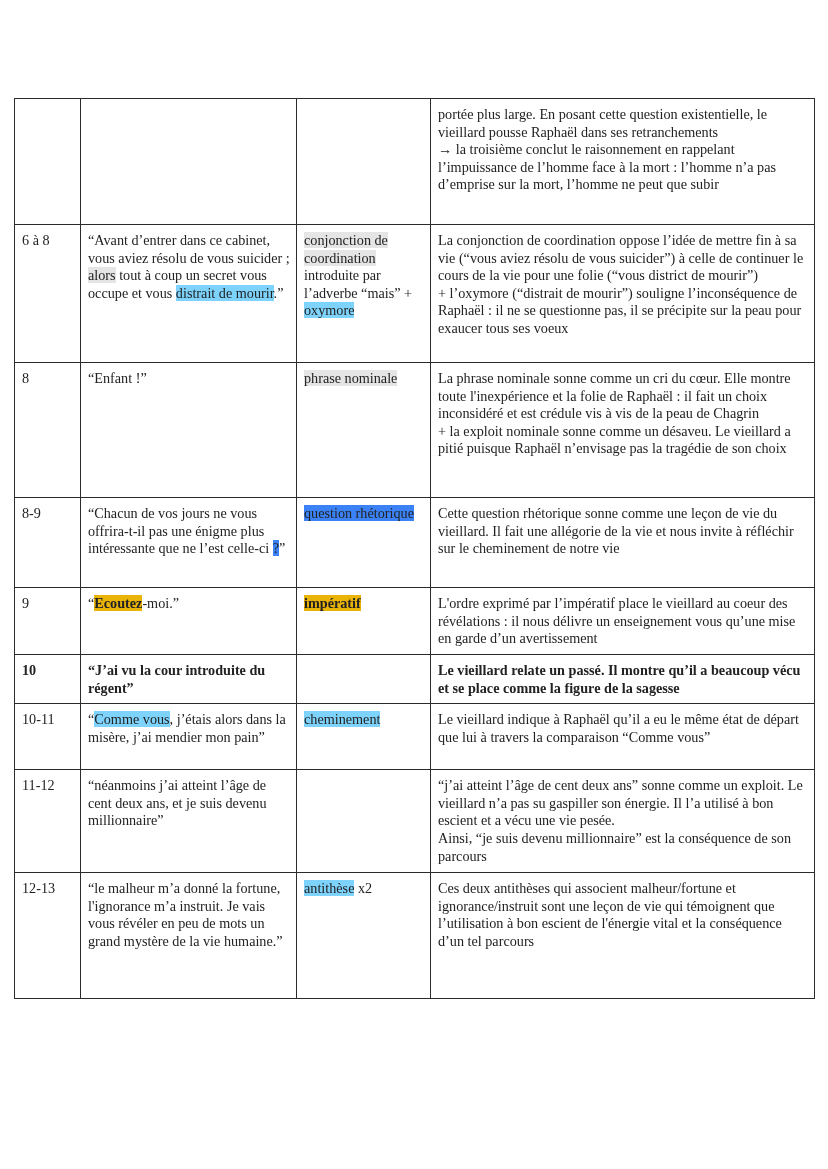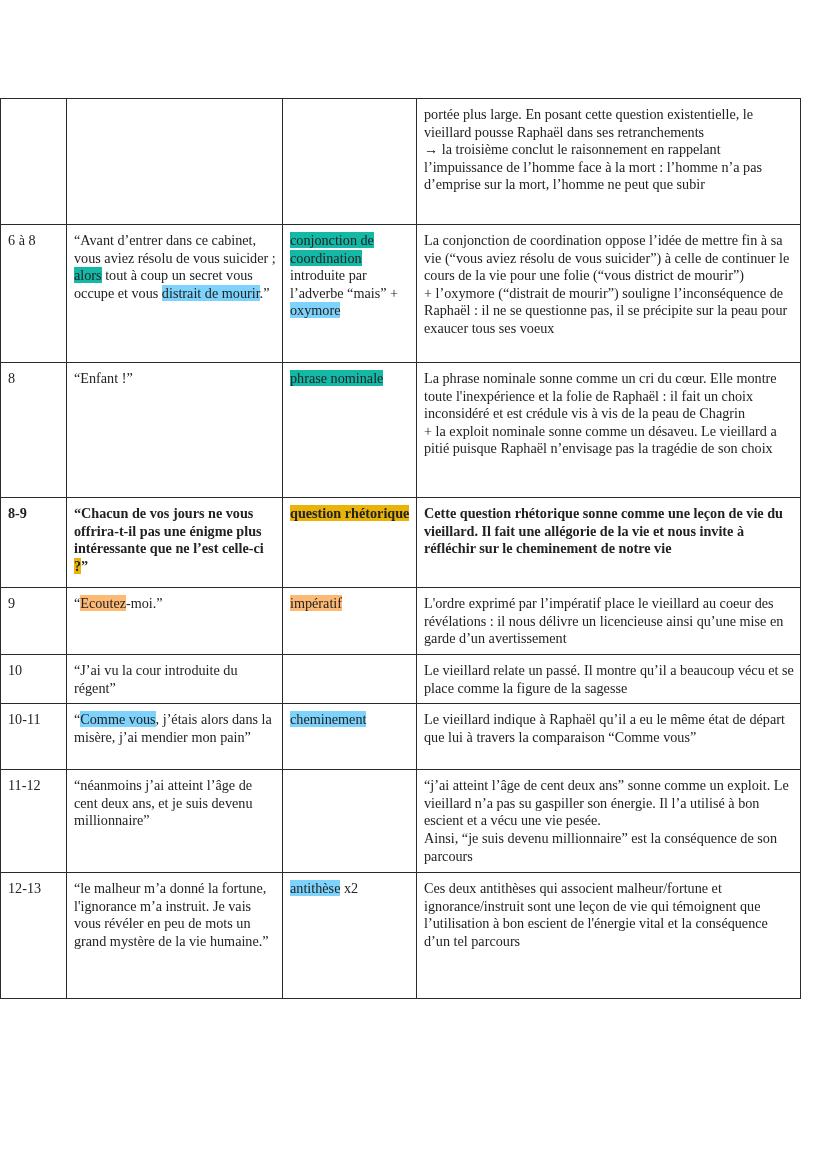--- a/index.html
+++ b/index.html
@@ -1,26 +1,26 @@
 <!DOCTYPE html>
 <html><head>
 <meta charset="utf-8">
 <style>
   html, body { margin: 0; padding: 0; background: #ffffff; }
   body { width: 828px; height: 1169px; position: relative; overflow: hidden;
          font-family: "Liberation Serif", "DejaVu Serif", serif; color: #222; }
-  table.analysis { position: absolute; left: 0; top: 98px; width: 800px;
+  table.analysis { position: absolute; left: 14px; top: 98px; width: 800px;
          border-collapse: collapse; table-layout: fixed; font-size: 14.2px; line-height: 17.6px; }
   table.analysis td { border: 1.5px solid #2b2b2b; vertical-align: top;
          padding: 7px 6px 6px 7px; }
   col.c1 { width: 66px; } col.c2 { width: 216px; } col.c3 { width: 134px; } col.c4 { width: 384px; }
-  .hl-orange { background: #14b8a6; }
+  .hl-orange { background: #e5e5e5; }
   .hl-pink { background: #7dd3fc; }
-  .hl-green { background: #eab308; }
-  .hl-blue { background: #fdba74; }
+  .hl-green { background: #3b82f6; }
+  .hl-blue { background: #eab308; font-weight: bold; }
   .line { display: block; }
 </style>
 </head>
 <body>
 
 <table class="analysis">
   <colgroup>
       <col class="c1">
       <col class="c2">
       <col class="c3">
@@ -51,39 +51,39 @@
     <tr style="height:135px;">
       <td>8</td>
       <td>“Enfant !”</td>
       <td><span class="hl-orange">phrase nominale</span></td>
       <td>
         <span class="line">La phrase nominale sonne comme un cri du cœur. Elle montre toute l'inexpérience et la folie de Raphaël : il fait un choix inconsidéré et est crédule vis à vis de la peau de Chagrin</span>
         <span class="line">+ la exploit nominale sonne comme un désaveu. Le vieillard a pitié puisque Raphaël n’envisage pas la tragédie de son choix</span>
       </td>
     </tr>
 
-    <tr style="height:90px;font-weight:bold;">
+    <tr style="height:90px;">
       <td>8-9</td>
       <td><span>“Chacun de vos jours ne vous offrira-t-il pas une énigme plus intéressante que ne l’est celle-ci </span><span class="hl-green">?</span><span>”</span></td>
       <td><span class="hl-green">question rhétorique</span></td>
       <td>
         <span class="line">Cette question rhétorique sonne comme une leçon de vie du vieillard. Il fait une allégorie de la vie et nous invite à réfléchir sur le cheminement de notre vie</span>
       </td>
     </tr>
 
     <tr style="height:67px;">
       <td>9</td>
       <td><span>“</span><span class="hl-blue">Ecoutez</span><span>-moi.”</span></td>
       <td><span class="hl-blue">impératif</span></td>
       <td>
-        <span class="line">L'ordre exprimé par l’impératif place le vieillard au coeur des révélations : il nous délivre un licencieuse ainsi qu’une mise en garde d’un avertissement</span>
+        <span class="line">L'ordre exprimé par l’impératif place le vieillard au coeur des révélations : il nous délivre un enseignement vous qu’une mise en garde d’un avertissement</span>
       </td>
     </tr>
 
-    <tr style="height:46px;">
+    <tr style="height:46px;font-weight:bold;">
       <td>10</td>
       <td>“J’ai vu la cour introduite du régent”</td>
       <td></td>
       <td>
         <span class="line">Le vieillard relate un passé. Il montre qu’il a beaucoup vécu et se place comme la figure de la sagesse</span>
       </td>
     </tr>
 
     <tr style="height:66px;padding-left:11px;">
       <td>10-11</td>

